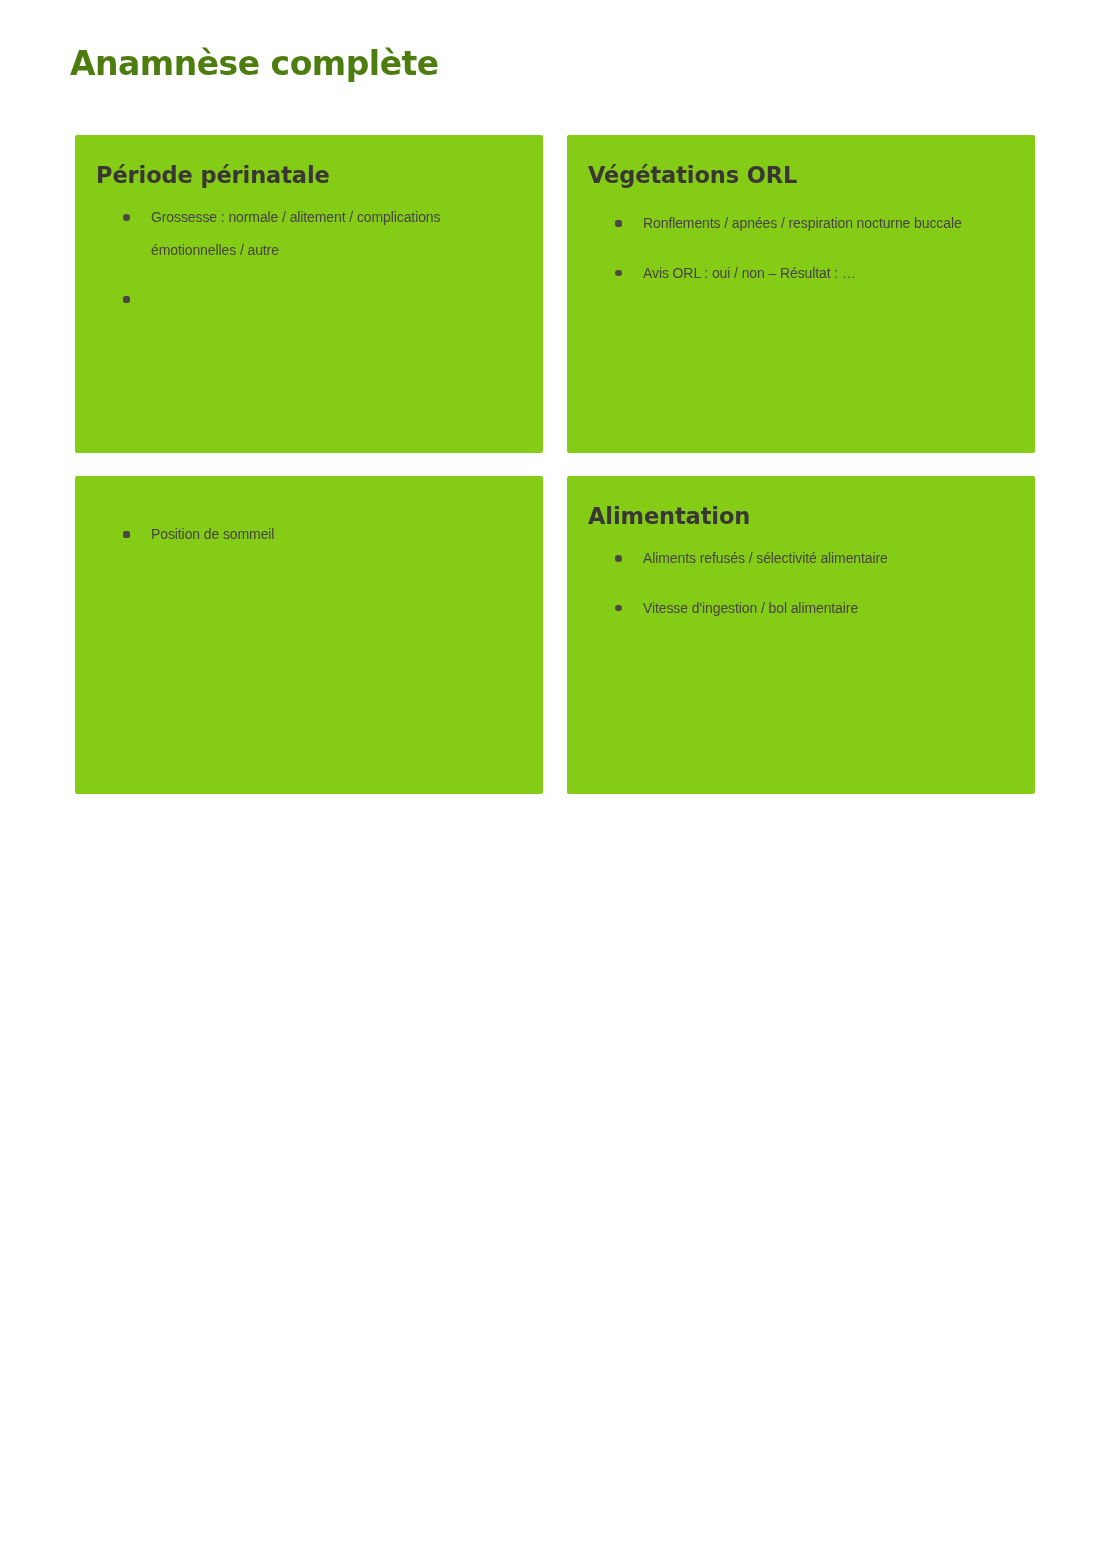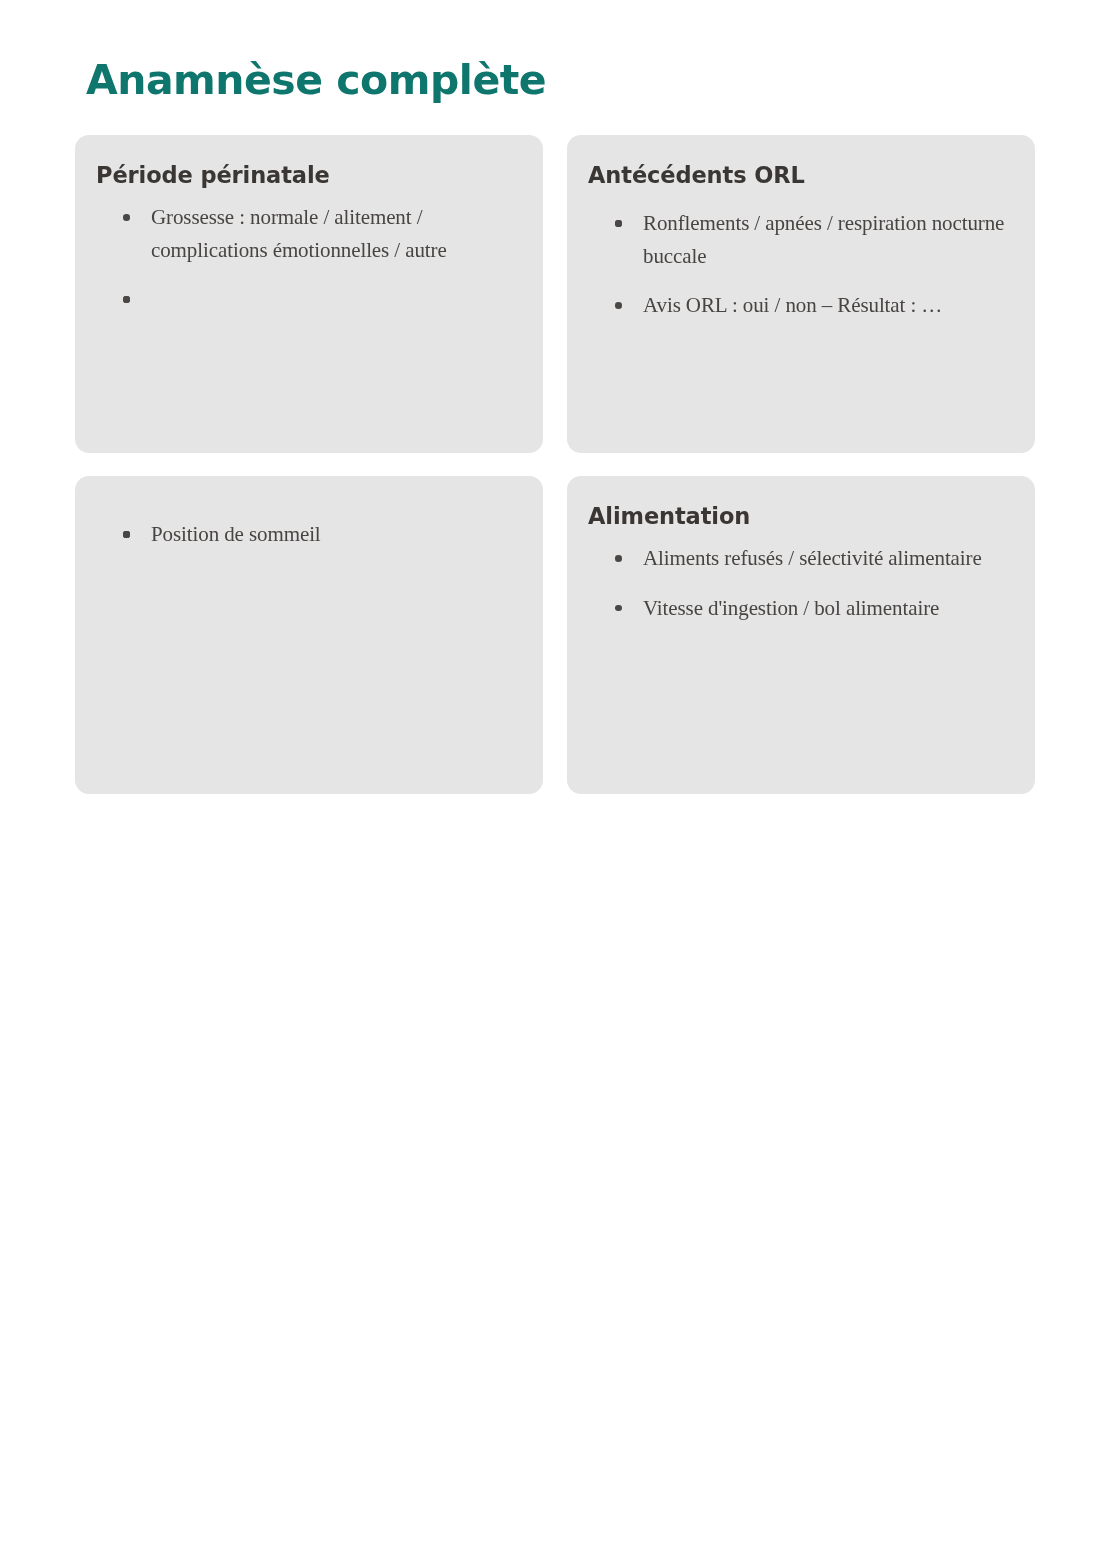--- a/index.html
+++ b/index.html
@@ -22,46 +22,46 @@
     height: 1548px;
     box-sizing: border-box;
     padding: 0;
     background: #ffffff;
   }
 
   .page-title {
     position: absolute;
     left: 70px;
     top: 36px;
-    margin: 16px;
+    margin: 0;
     font-family: "DejaVu Sans", "Liberation Sans", sans-serif;
-    font-size: 41px;
+    font-size: 33px;
     line-height: 56px;
     font-weight: 700;
     letter-spacing: -0.5px;
-    color: #0f766e;
+    color: #4d7c0f;
     white-space: nowrap;
   }
 
   .cards-grid {
     position: absolute;
     left: 75px;
     top: 135px;
     width: 960px;
     display: grid;
     grid-template-columns: 468px 468px;
     grid-auto-rows: min-content;
     column-gap: 24px;
     row-gap: 23px;
     align-items: stretch;
   }
 
   .card {
-    background: #e5e5e5;
-    border-radius: 14px;
+    background: #84cc16;
+    border-radius: 2px;
     box-sizing: border-box;
     padding: 25px 24px 26px 21px;
     min-height: 318px;
     display: block;
   }
 
   .card-title {
     margin: 0 0 11px 0;
     font-family: "DejaVu Sans", "Liberation Sans", sans-serif;
     font-size: 22.5px;
@@ -74,22 +74,22 @@
   .card-list {
     list-style: none;
     margin: 0;
     padding: 0;
   }
 
   .card-list li {
     position: relative;
     padding-left: 55px;
     margin: 0 0 17px 0;
-    font-family: Liberation Serif, serif;
-    font-size: 21px;
+    font-family: Liberation Sans, sans-serif;
+    font-size: 14px;
     line-height: 32.5px;
     color: #484442;
     letter-spacing: -0.1px;
   }
 
   .card-list li:last-child {
     margin-bottom: 0;
   }
 
   .card-list li .bullet {
@@ -125,21 +125,21 @@
         <li>
           <span class="bullet"></span>
         </li>
         <li>
           <span class="bullet"></span>
         </li>
       </ul>
     </section>
 
     <section class="card">
-      <h2 class="card-title">Antécédents ORL</h2>
+      <h2 class="card-title">Végétations ORL</h2>
       <ul class="card-list">
         <li>
           <span class="bullet"></span>
         </li>
         <li>
           <span class="bullet"></span>
           <span class="txt">Ronflements / apnées / respiration nocturne buccale</span>
         </li>
         <li>
           <span class="bullet"></span>

